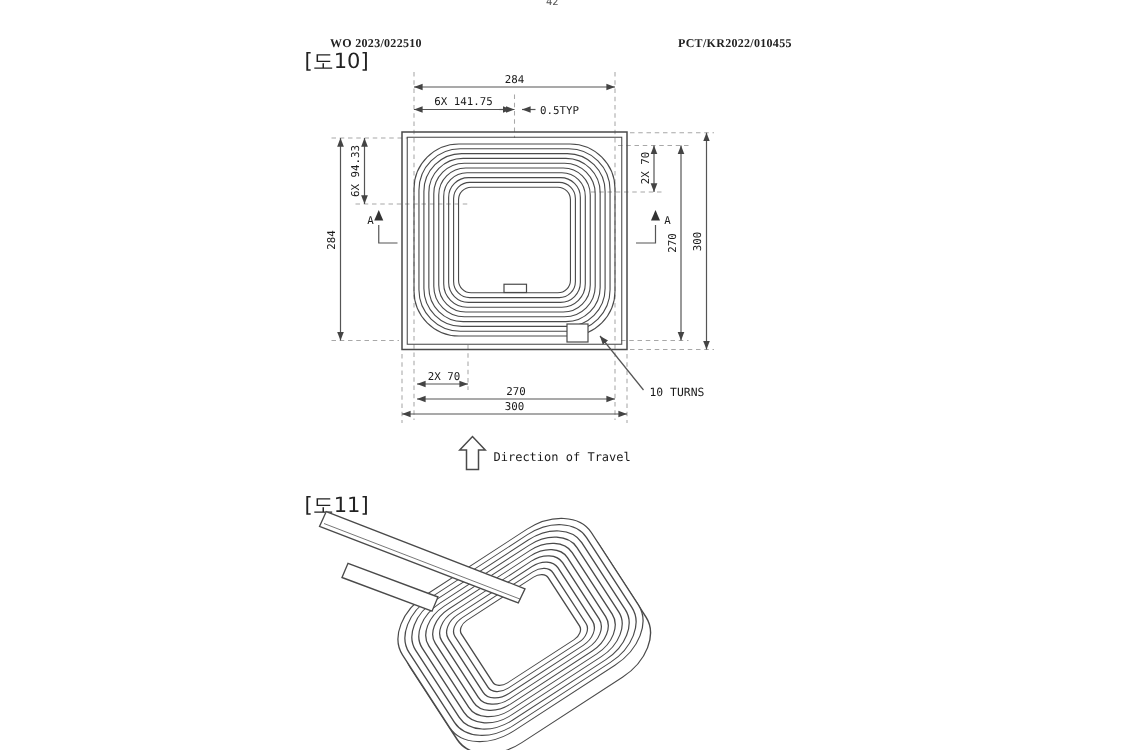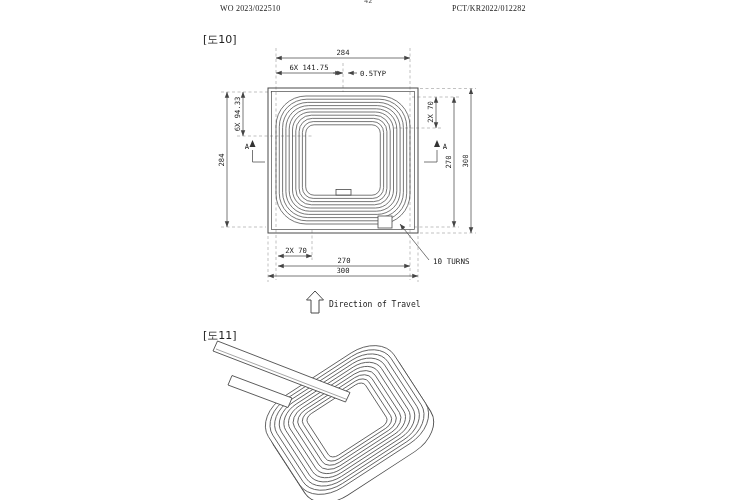--- a/index.html
+++ b/index.html
@@ -1,43 +1,43 @@
 <!DOCTYPE html>
 <html><head>
 <meta charset="utf-8">
 <style>
   html,body{margin:0;padding:0;background:#e8e8e8;}
   .page{position:relative;width:750px;height:500px;background:#fff;overflow:hidden;
         font-family:"DejaVu Sans Mono","Liberation Mono",monospace;color:#111;}
-  .hdr{position:absolute;top:4px;font-family:"Liberation Serif","DejaVu Serif",serif;
-       font-weight:normal;font-size:8px;letter-spacing:.2px;color:#222;}
+  .hdr{position:absolute;top:24px;font-family:"Liberation Serif","DejaVu Serif",serif;
+       font-weight:bold;font-size:8px;letter-spacing:.2px;color:#222;}
   .hdr-left{left:220px;}
   .hdr-right{left:452px;}
   .pgnum{position:absolute;top:-3px;left:364px;font-size:7px;color:#555;}
-  .figlab{position:absolute;font-size:11px;color:#222;
+  .figlab{position:absolute;font-size:14px;color:#222;
           font-family:"DejaVu Sans","Liberation Sans",sans-serif;}
   .fig10-lab{left:203px;top:32px;}
   .fig11-lab{left:203px;top:328px;}
   svg{position:absolute;left:0;top:0;}
   .dim-t{font-size:7.2px;fill:#1a1a1a;font-family:"DejaVu Sans Mono","Liberation Mono",monospace;}
   .lbl-t{font-size:7.6px;fill:#1a1a1a;font-family:"DejaVu Sans Mono","Liberation Mono",monospace;}
   .dir-t{font-size:8px;fill:#1a1a1a;font-family:"DejaVu Sans Mono","Liberation Mono",monospace;}
   .dimline{stroke:#555;stroke-width:.8;fill:none;}
   .dash{stroke:#a8a8a8;stroke-width:.7;fill:none;stroke-dasharray:3 2.5;}
   .draw{stroke:#4a4a4a;fill:none;}
   .white{fill:#fff;}
 </style>
 </head>
 <body>
 
 <div class="page">
 
   <span class="pgnum">42</span>
   <span class="hdr hdr-left">WO 2023/022510</span>
-  <span class="hdr hdr-right">PCT/KR2022/012282</span>
+  <span class="hdr hdr-right">PCT/KR2022/010455</span>
 
   <div class="figlab fig10-lab">[도10]</div>
   <div class="figlab fig11-lab">[도11]</div>
 
   <svg width="750" height="500" viewBox="0 0 750 500">
     <defs>
       <marker id="ah" viewBox="0 0 10 10" refX="9" refY="5" markerWidth="8" markerHeight="8" orient="auto-start-reverse">
         <path d="M0,1.5 L9,5 L0,8.5 z" fill="#444"></path>
       </marker>
     </defs>

